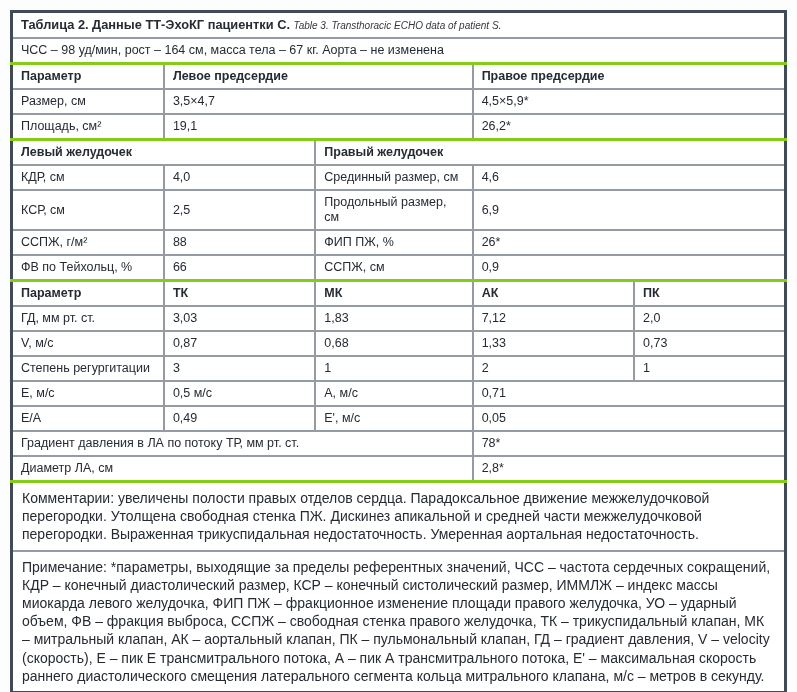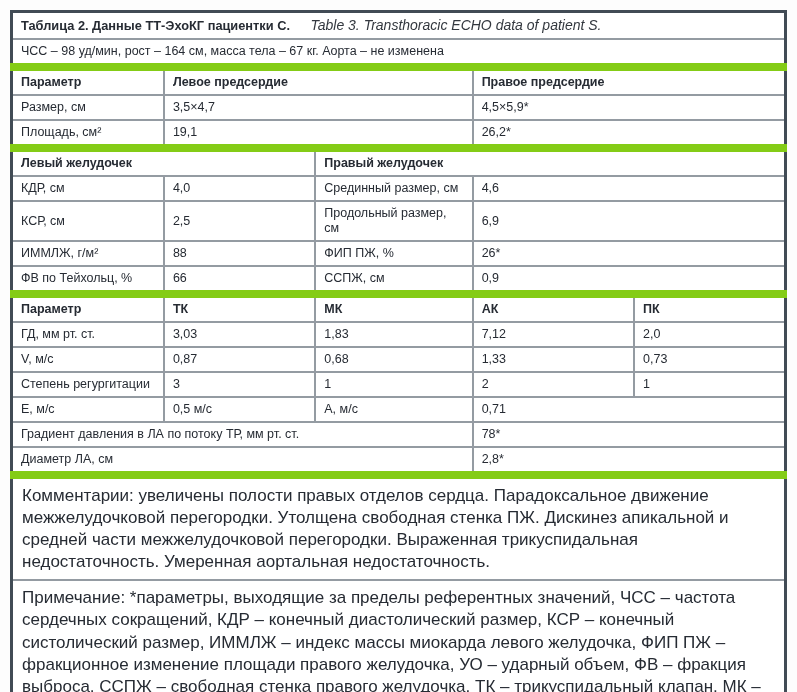--- a/index.html
+++ b/index.html
@@ -20,29 +20,29 @@
   }
   td{
     border:2px solid #949ba2;
     padding:4px 8px;
     font-size:12.5px;
     line-height:1.2;
     vertical-align:middle;
     overflow:hidden;
     word-wrap:break-word;
   }
-  tr.sec > td{border-top:8px solid #84cc16;}
+  tr.sec > td{border-top:3px solid #84cc16;}
   .b{font-weight:700;}
   td.txt{
-    font-size:17px;
+    font-size:14px;
     line-height:1.3;
     padding:6px 9px;
   }
   .title-ru{font-weight:700;font-size:12.8px;}
-  .title-en{font-style:italic;font-weight:400;font-size:14px;color:#33383f;margin-left:17px;}
+  .title-en{font-style:italic;font-weight:400;font-size:10px;color:#33383f;}
 </style>
 </head>
 <body>
 
 <div class="wrap">
   <table class="echo">
     <colgroup>
       <col style="width:19.69%">
       <col style="width:19.56%">
       <col style="width:20.33%">
@@ -88,21 +88,21 @@
       <td>Срединный размер, см</td>
       <td colspan="2">4,6</td>
     </tr>
     <tr>
       <td>КСР, см</td>
       <td>2,5</td>
       <td>Продольный размер, см</td>
       <td colspan="2">6,9</td>
     </tr>
     <tr>
-      <td>ИММЛЖ, г/м²</td>
+      <td>ССПЖ, г/м²</td>
       <td>88</td>
       <td>ФИП ПЖ, %</td>
       <td colspan="2">26*</td>
     </tr>
     <tr>
       <td>ФВ по Тейхольц, %</td>
       <td>66</td>
       <td>ССПЖ, см</td>
       <td colspan="2">0,9</td>
     </tr>
@@ -135,20 +135,26 @@
       <td>2</td>
       <td>1</td>
     </tr>
 
     <tr>
       <td>Е, м/с</td>
       <td>0,5 м/с</td>
       <td>А, м/с</td>
       <td colspan="2">0,71</td>
     </tr>
+    <tr>
+      <td>Е/А</td>
+      <td>0,49</td>
+      <td>Е', м/с</td>
+      <td colspan="2">0,05</td>
+    </tr>
 
     <tr>
       <td colspan="3">Градиент давления в ЛА по потоку ТР, мм рт. ст.</td>
       <td colspan="2">78*</td>
     </tr>
     <tr>
       <td colspan="3">Диаметр ЛА, см</td>
       <td colspan="2">2,8*</td>
     </tr>
 

